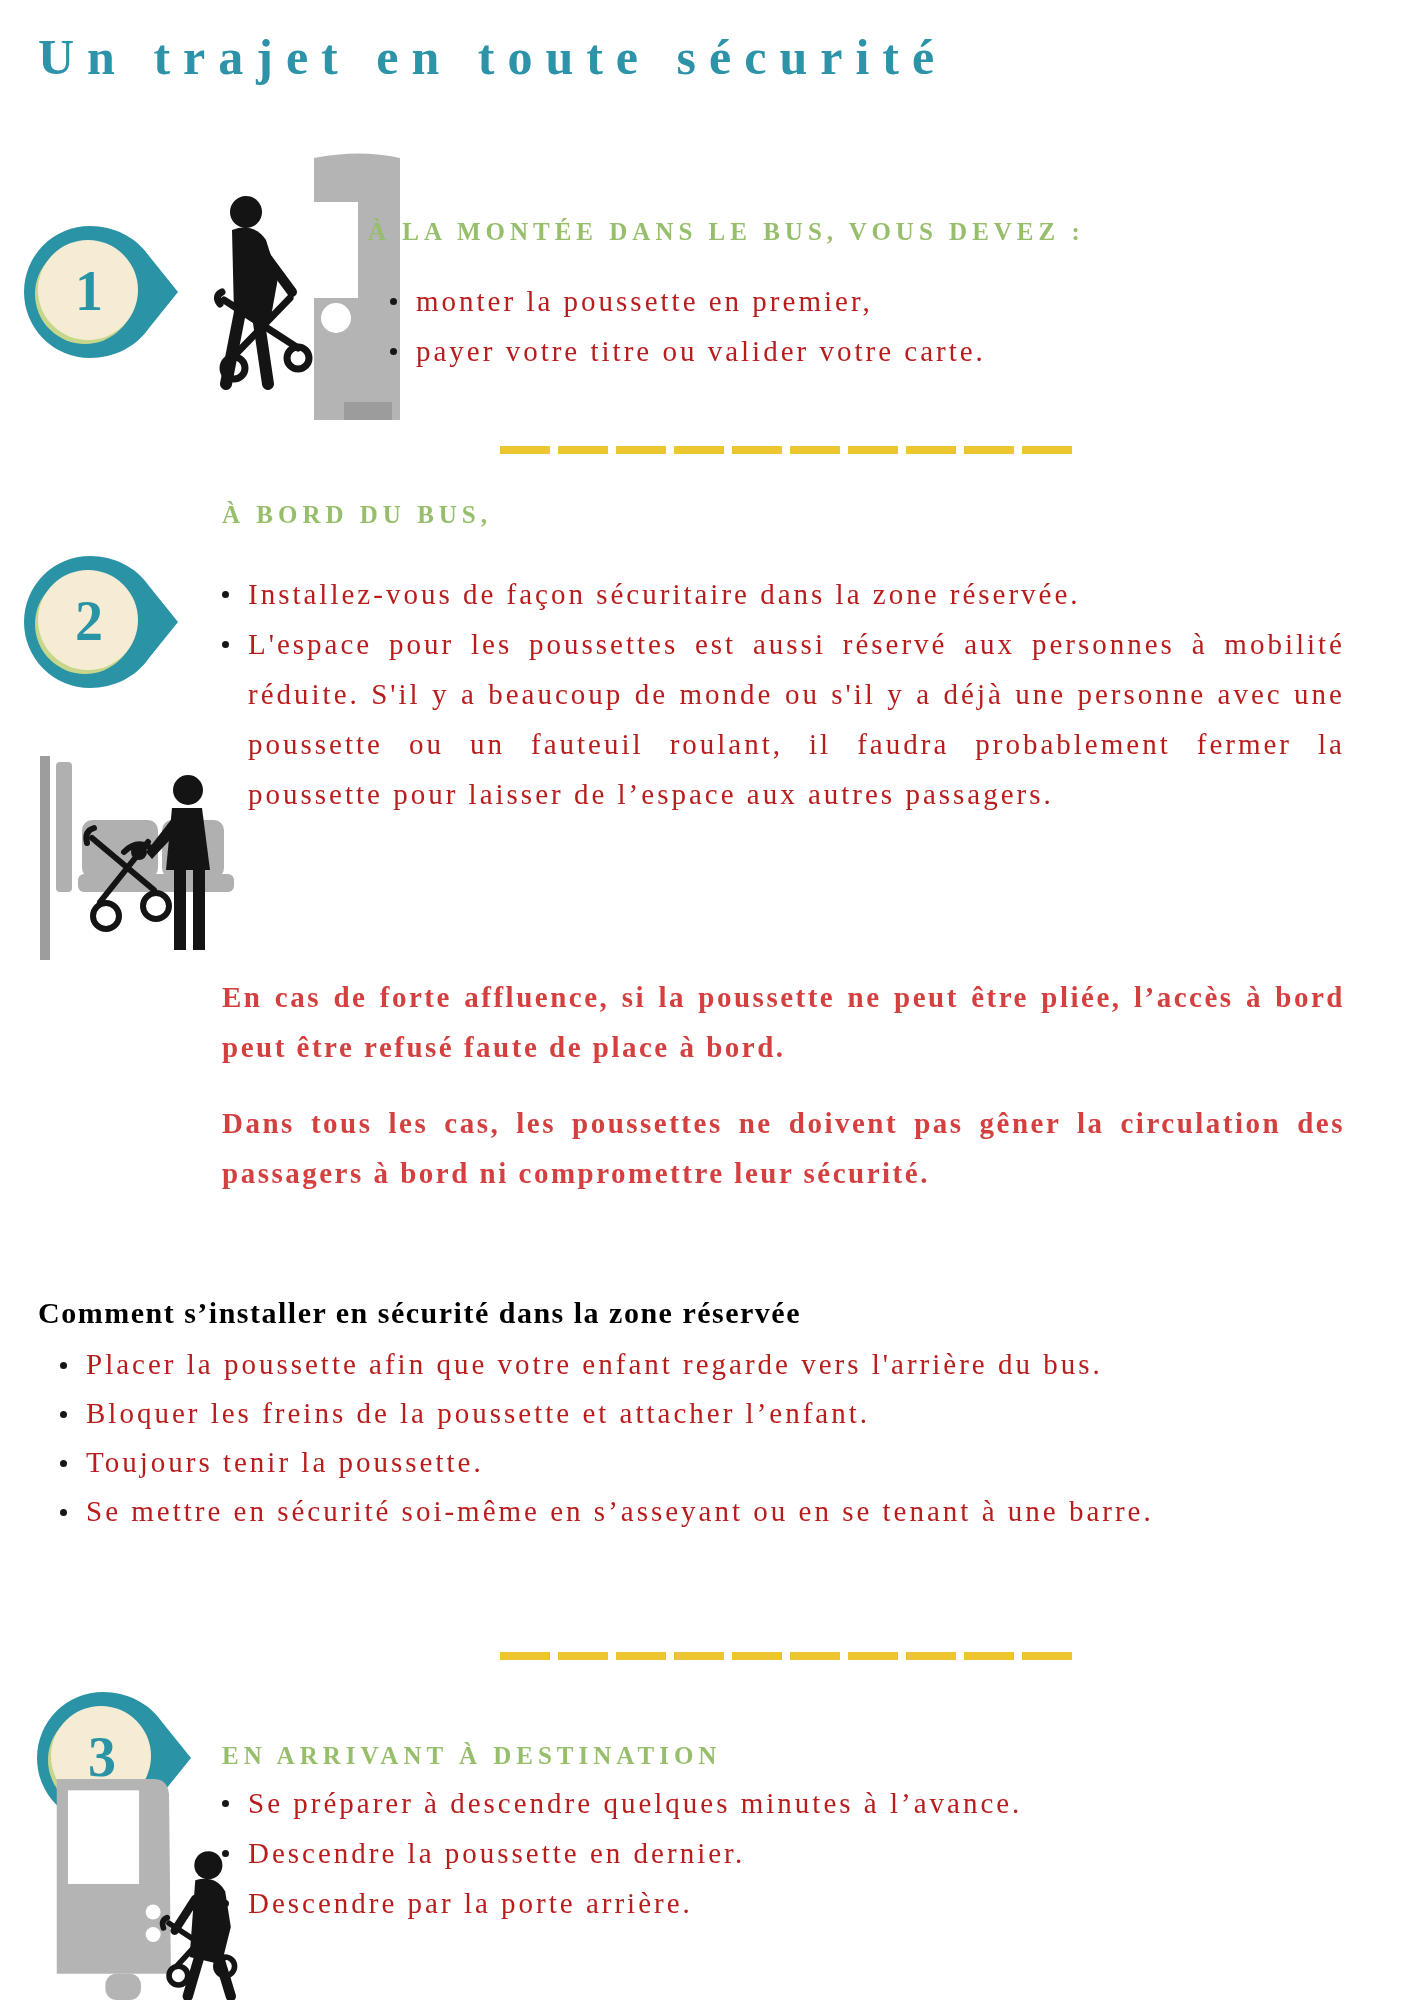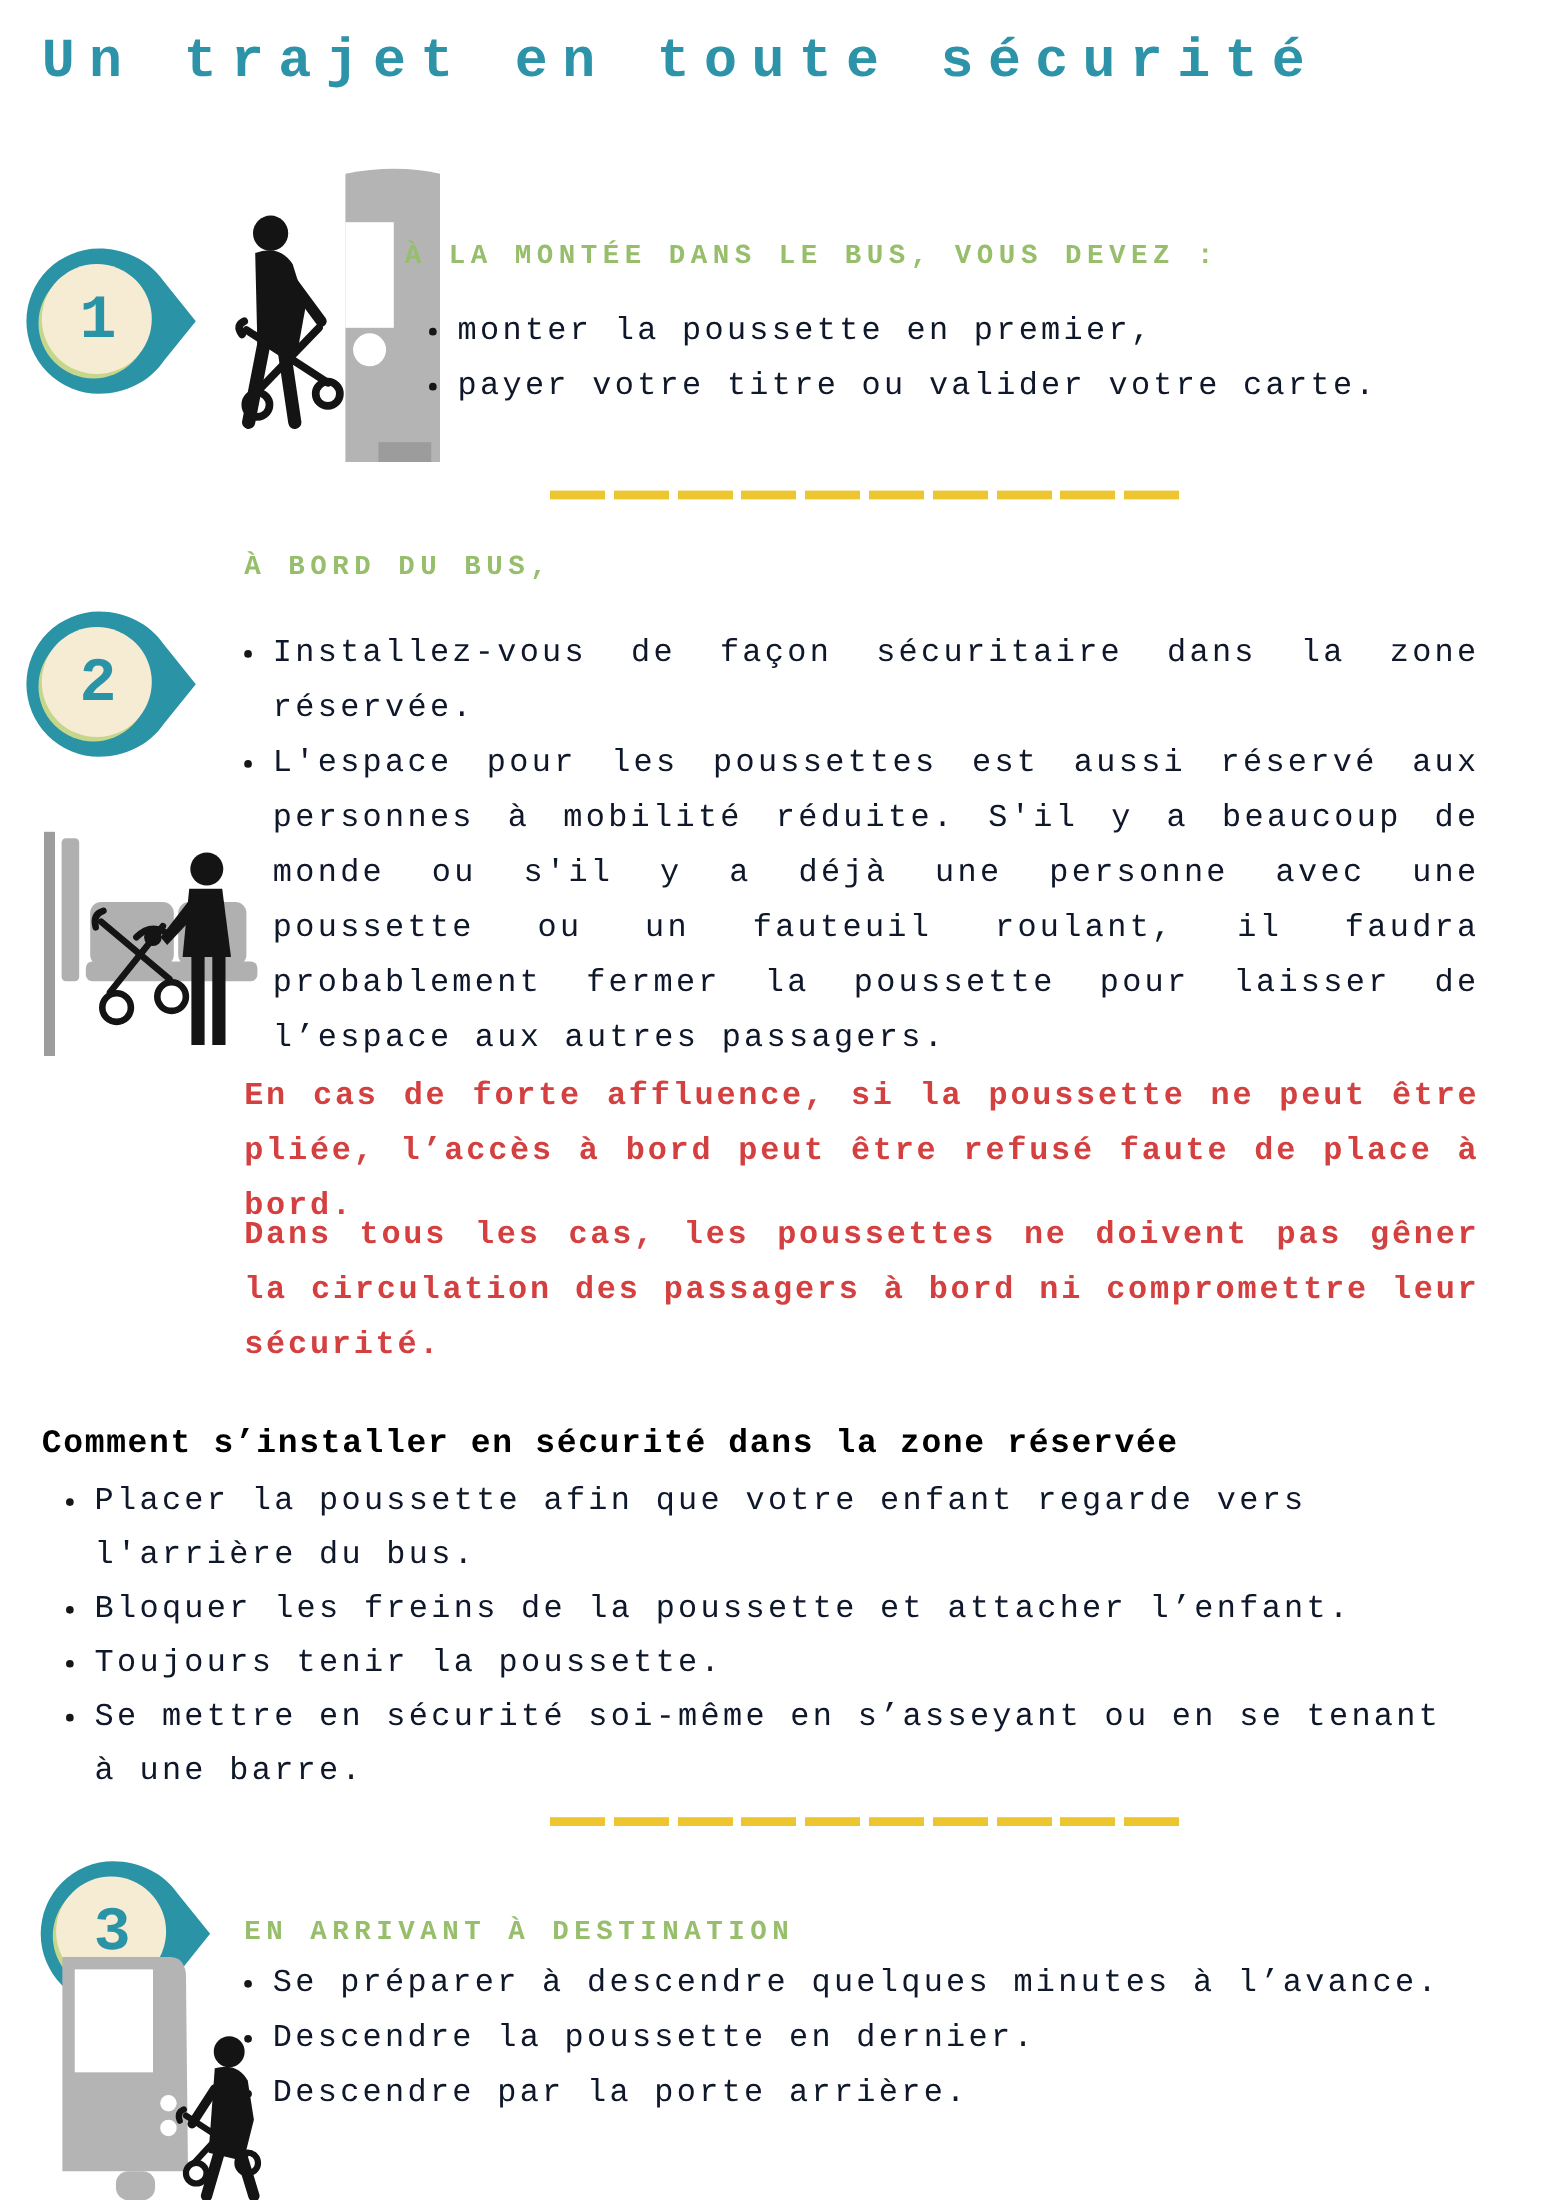--- a/index.html
+++ b/index.html
@@ -1,22 +1,22 @@
 <!DOCTYPE html>
 <html><head>
 <meta charset="utf-8">
 <style>
   html,body{margin:0;padding:0;background:#ffffff;}
   .page{position:relative;width:1409px;height:2000px;background:#fff;overflow:hidden;
-        font-family:Liberation Mono, monospace;color:#161616;}
+        font-family:Liberation Serif, serif;color:#161616;}
   .abs{position:absolute;}
   .page-title{font-size:50px;font-weight:bold;letter-spacing:13px;color:#2d93a8;white-space:nowrap;}
   .green-head{font-size:25px;font-weight:bold;letter-spacing:5px;color:#96be6b;white-space:nowrap;}
   .teal-head{font-size:30px;font-weight:bold;letter-spacing:1.5px;color:#000000;white-space:nowrap;}
-  .body-text{font-size:29px;letter-spacing:3px;line-height:50px;color:#0f172a;}
+  .body-text{font-size:29px;letter-spacing:3px;line-height:50px;color:#b91c1c;}
   .justify{text-align:justify;}
   .red-text{color:#d43f3f;font-weight:600;letter-spacing:2.5px;}
   .bullet-row{display:flex;align-items:flex-start;}
   .dot{flex:0 0 7px;width:7px;height:7px;border-radius:50%;background:#161616;margin:22px 19px 0 0;}
   .bullet-text{flex:1 1 auto;}
   .divider{height:8px;background:repeating-linear-gradient(to right,#edc52f 0 50px,rgba(0,0,0,0) 50px 58px);}
   .step-marker{width:160px;height:140px;}
   .step-marker svg{position:absolute;left:0;top:0;}
   .step-num{position:absolute;left:16px;top:14px;width:102px;height:110px;display:flex;
             align-items:center;justify-content:center;font-size:56px;font-weight:bold;color:#2b93a6;}

